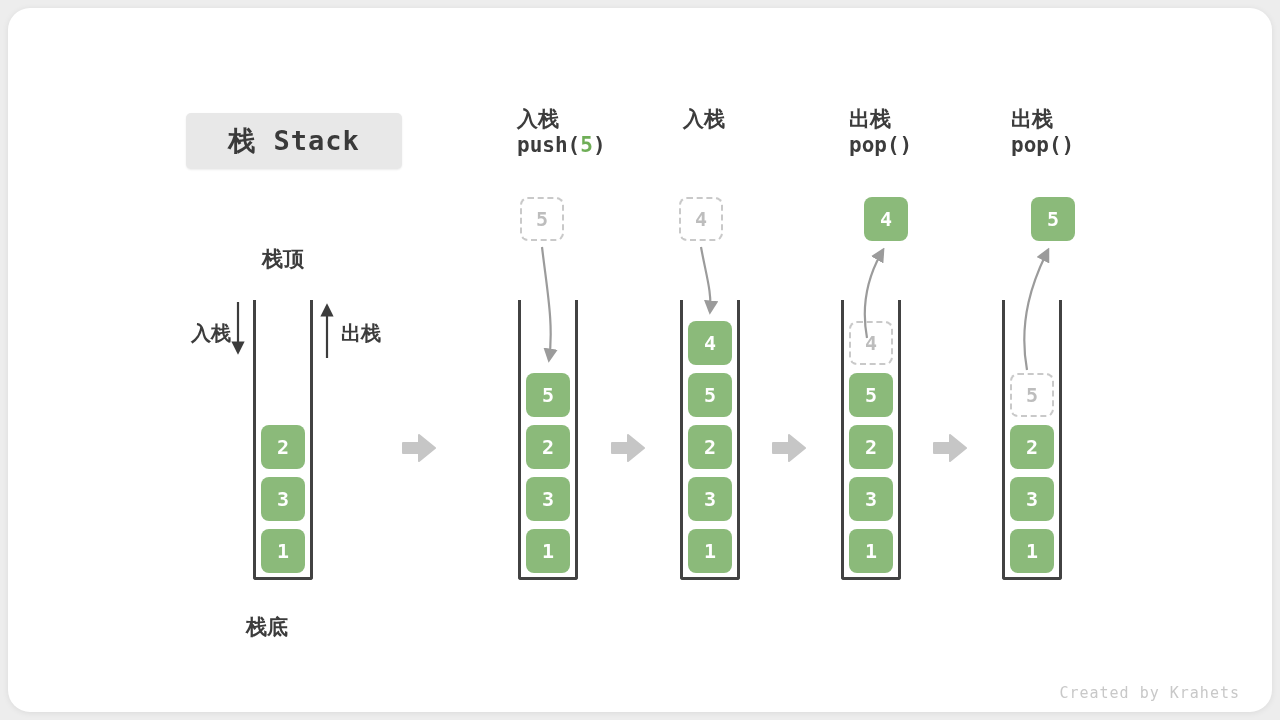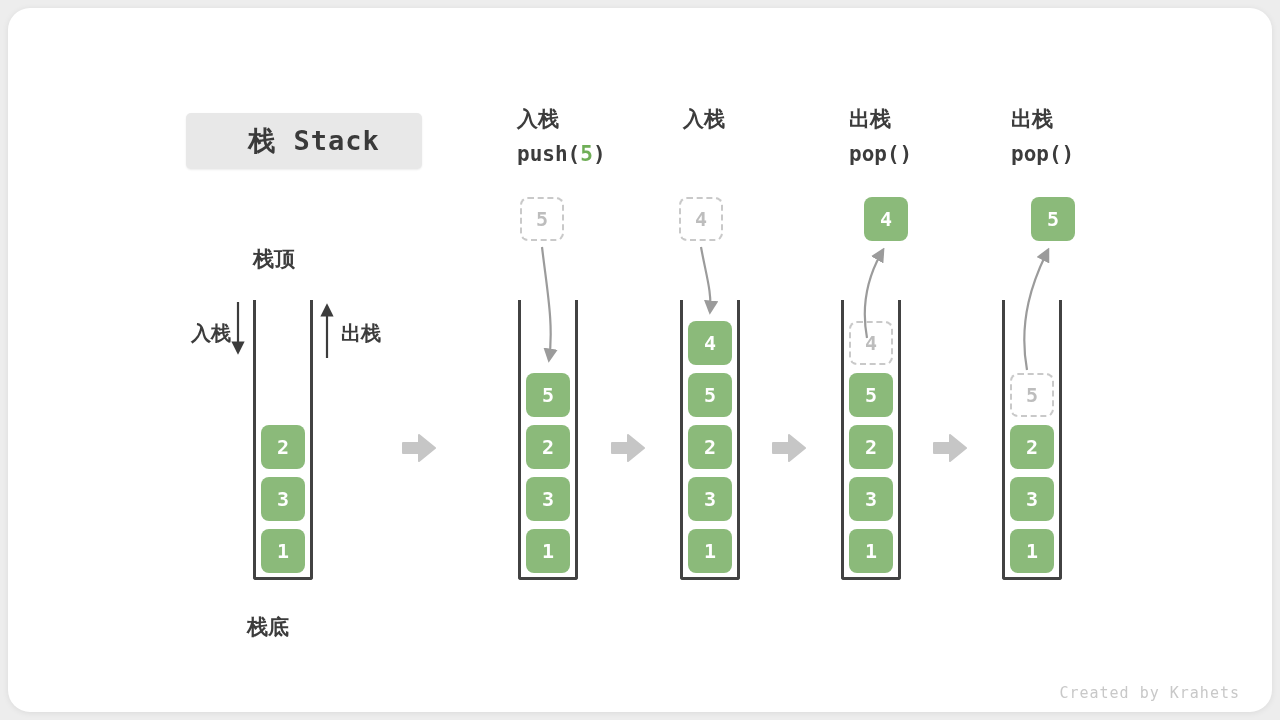--- a/index.html
+++ b/index.html
@@ -24,31 +24,29 @@
     box-shadow:0 1px 6px rgba(0,0,0,0.08);
   }
   .title-box{
     position:absolute;left:186px;top:113px;width:216px;height:56px;
     background:#e8e8e8;border-radius:5px;
     display:flex;align-items:center;justify-content:center;
     font-family:"DejaVu Sans Mono","DejaVu Sans",monospace;
     font-weight:bold;font-size:27px;color:#3a3a3a;
     box-shadow:0 1px 2px rgba(0,0,0,0.08);
     letter-spacing:1px;
-    padding-left:20px;
   }
   .cjk-label{
     position:absolute;font-weight:bold;font-size:21px;color:var(--ink);
   }
   .op{
     position:absolute;top:105px;width:170px;
   }
   .op-line1{font-weight:bold;font-size:21px;color:var(--ink);}
   .op-line2{
-    margin-top:9px;
     font-family:"DejaVu Sans Mono","DejaVu Sans",monospace;
     font-weight:bold;font-size:21px;color:var(--ink);
   }
   .op-line2 .num{color:var(--green-text);}
   .stack-container{
     position:absolute;top:300px;width:60px;height:280px;
     box-sizing:border-box;
     border-left:3px solid #424242;
     border-right:3px solid #424242;
     border-bottom:3px solid #424242;
@@ -79,22 +77,22 @@
     font-size:15px;color:#c8c8c8;letter-spacing:1px;
   }
 </style>
 </head>
 <body>
 
 <div class="card"></div>
 
 <div class="title-box">栈 Stack</div>
 
-<div class="cjk-label" style="left:253px;top:245px;width:60px;">栈顶</div>
-<div class="cjk-label" style="left:247px;top:613px;width:60px;text-align:left;">栈底</div>
+<div class="cjk-label" style="left:253px;top:245px;width:60px;text-align:center;">栈顶</div>
+<div class="cjk-label" style="left:237px;top:613px;width:60px;text-align:center;">栈底</div>
 <div class="cjk-label" style="left:191px;top:320px;font-size:20px;">入栈</div>
 <div class="cjk-label" style="left:341px;top:320px;font-size:20px;">出栈</div>
 
 <div class="op" style="left:517px;">
   <div class="op-line1">入栈</div>
   <div class="op-line2"><span>push(</span><span class="num">5</span><span>)</span></div>
 </div>
 <div class="op" style="left:683px;">
   <div class="op-line1">入栈</div>
 </div>

